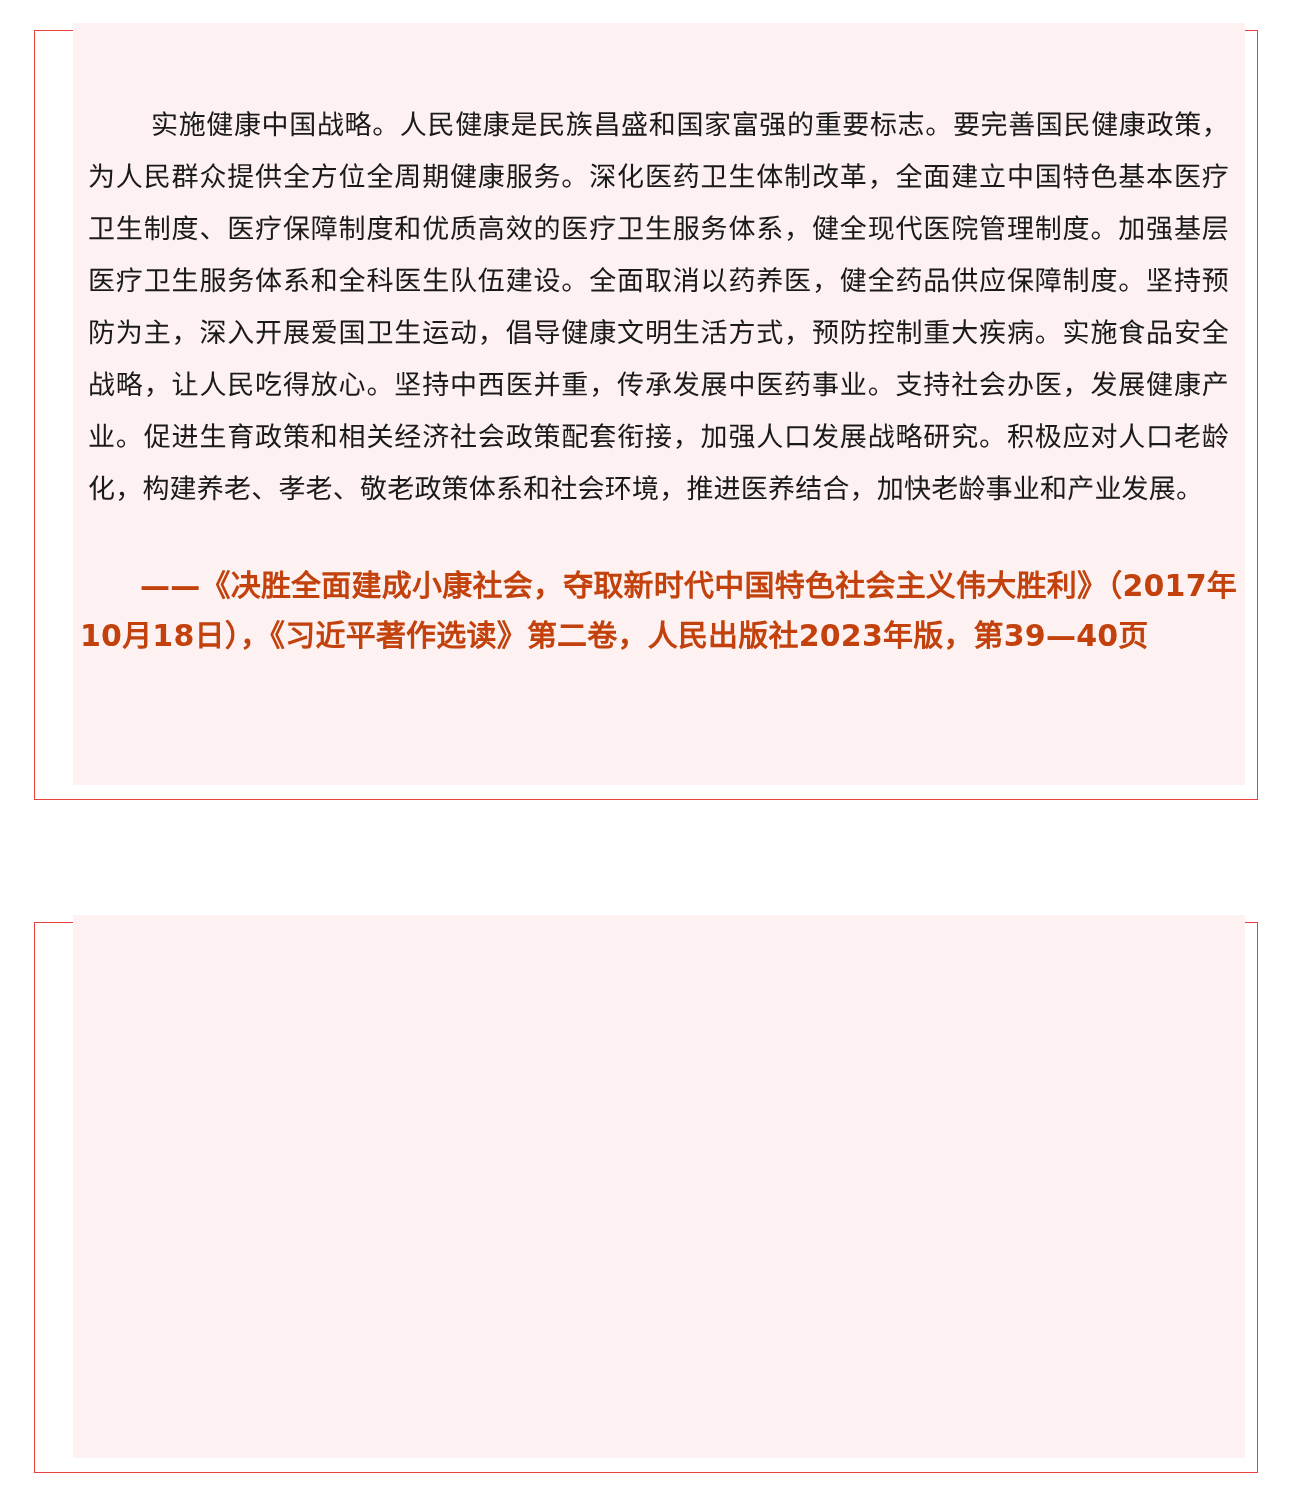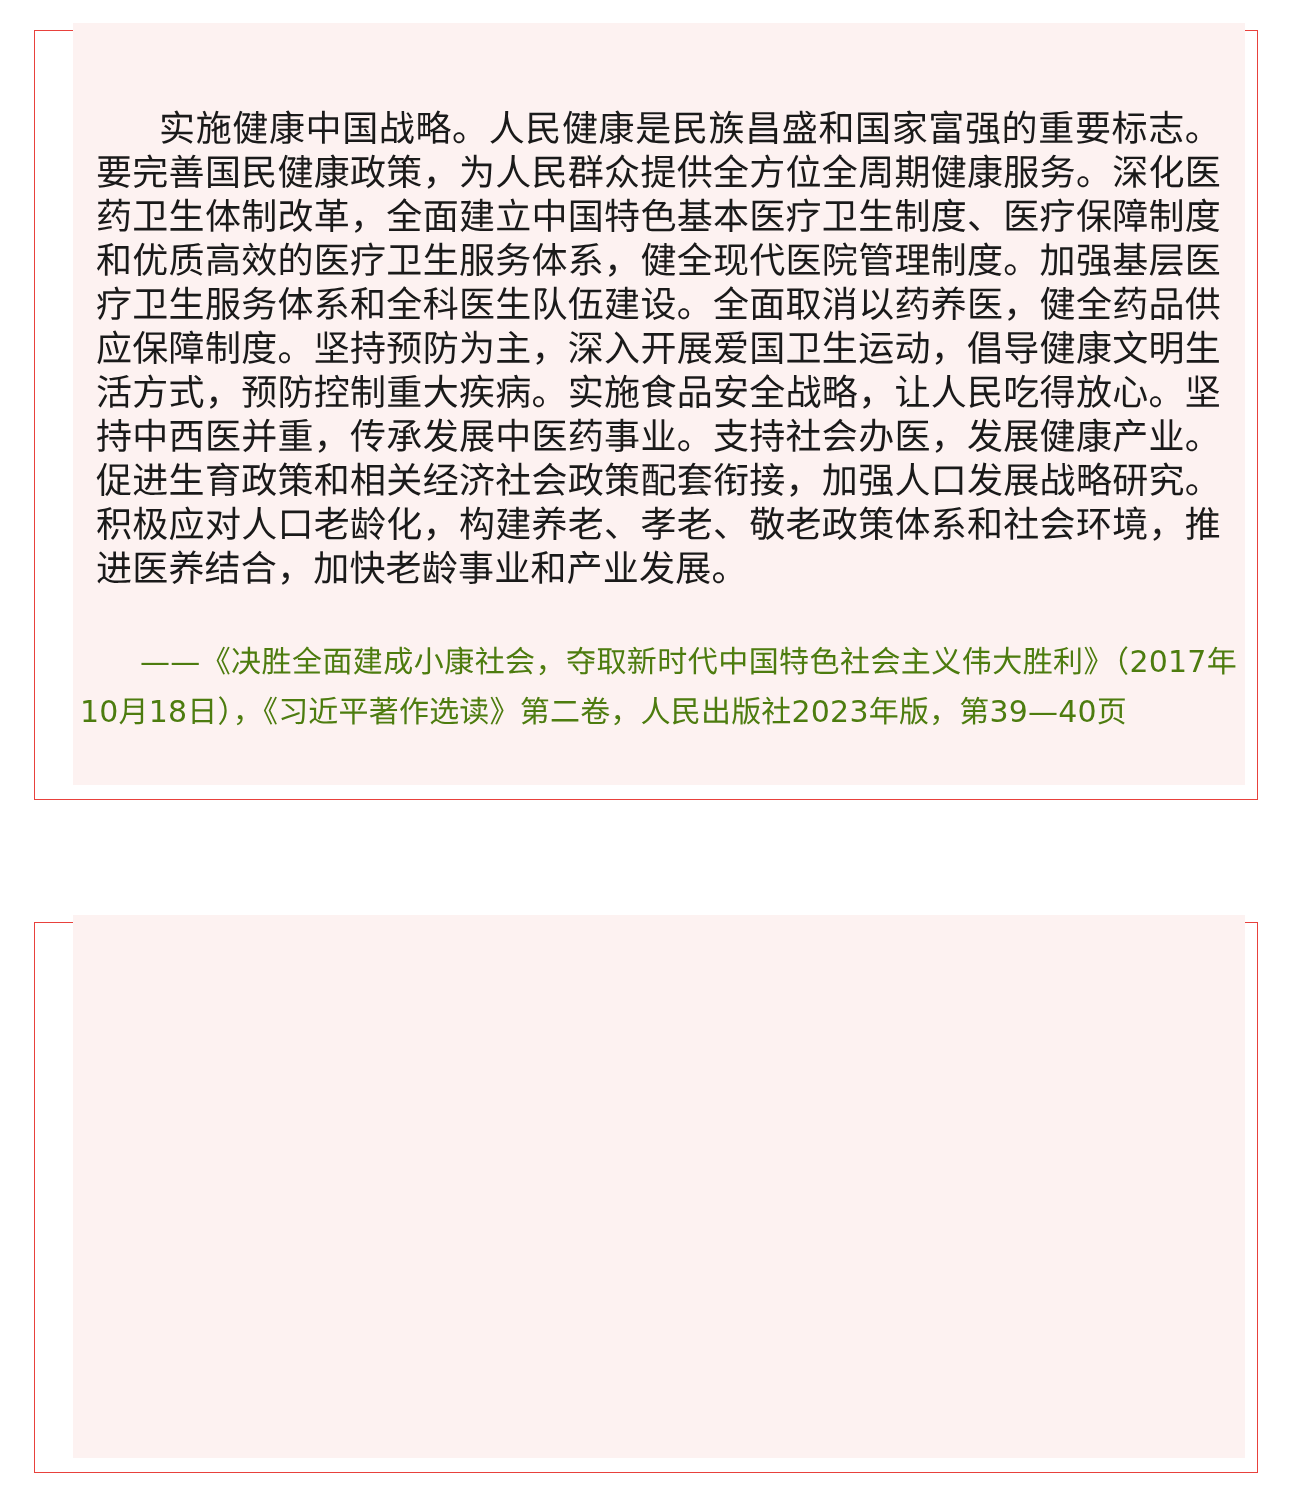--- a/index.html
+++ b/index.html
@@ -66,39 +66,39 @@
     width: 1172px;
     height: 543px;
   }
 
   .content {
     padding: 60px 20px 0 45px;
   }
 
   
   .body-text {
-    margin: 16px;
+    margin: 8px;
     color: #1a1a1a;
-    font-size: 36px;
-    line-height: 44px;
+    font-size: 27px;
+    line-height: 52px;
     letter-spacing: 0.2px;
     text-align: justify;
     text-justify: inter-ideograph;
     text-indent: 63px;
     font-weight: 400;
     word-break: break-all;
   }
 
   
   .citation {
     margin: 46px 0 0 0;
-    color: #4d7c0f;
+    color: #c2410c;
     font-size: 30px;
     line-height: 50px;
-    font-weight: 400;
+    font-weight: 700;
     text-align: justify;
     text-justify: inter-ideograph;
     text-indent: 60px;
     letter-spacing: 0.2px;
     word-break: break-all;
   }
   #card-2 .citation {
     margin-top: 52px;
     text-align: left;
   }

